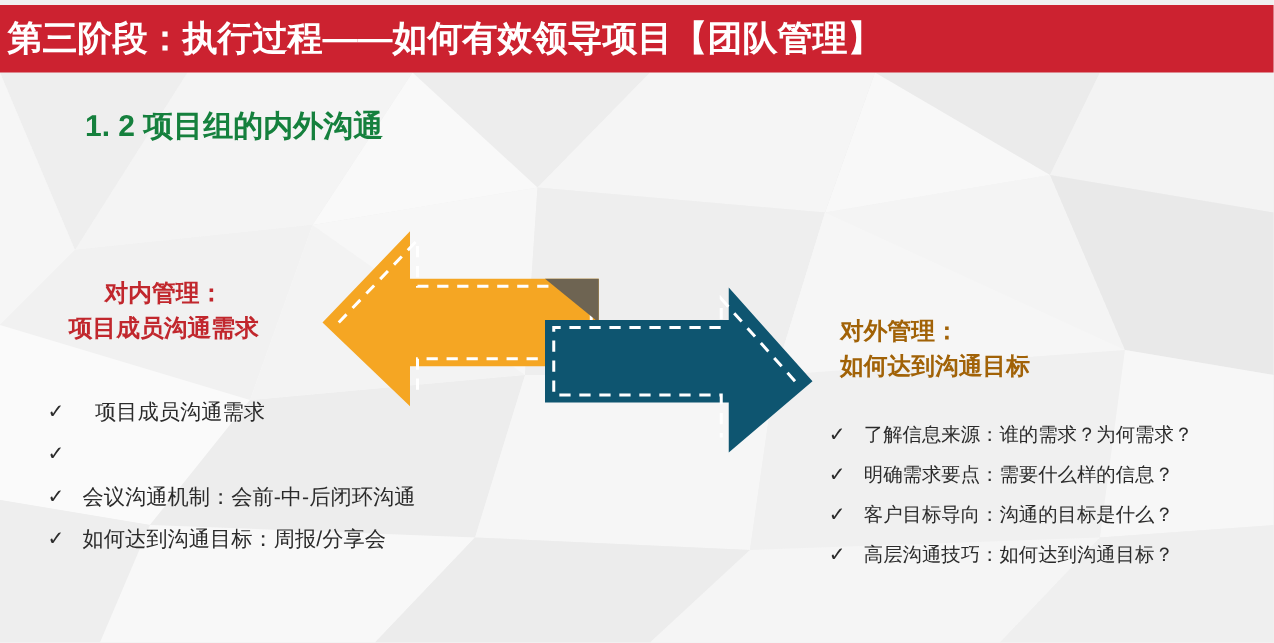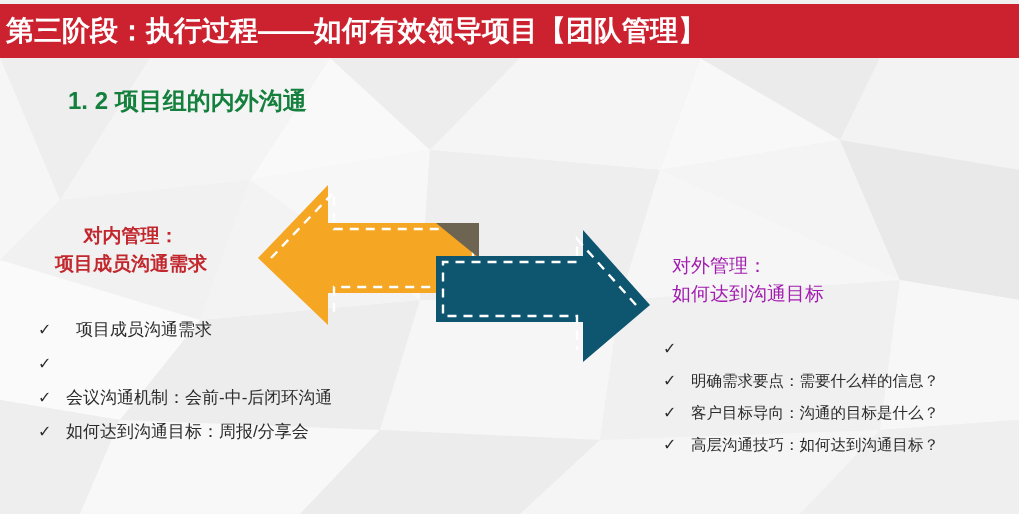--- a/index.html
+++ b/index.html
@@ -48,22 +48,22 @@
     position:absolute;left:0px;top:222px;width:262px;
     text-align:center;
     color:#c1272d;
     font-weight:bold;
     font-size:19px;
     line-height:28px;
   }
   .label-right{
     position:absolute;left:672px;top:252px;width:330px;
     text-align:left;
-    color:#a21caf;
-    font-weight:normal;
+    color:#a16207;
+    font-weight:bold;
     font-size:19px;
     line-height:28px;
   }
   
   .bullets{position:absolute;}
   .bullets.left{left:38px;top:313px;width:400px;}
   .bullets.right{left:663px;top:333px;width:350px;}
   .bullet-row{
     display:flex;align-items:flex-start;
     color:#2b2b2b;
@@ -165,20 +165,21 @@
     </div>
     <div class="bullet-row">
       <span class="check">✓</span>
       <span class="btxt">如何达到沟通目标：周报/分享会</span>
     </div>
   </div>
 
   <div class="bullets right">
     <div class="bullet-row">
       <span class="check">✓</span>
+      <span class="btxt">了解信息来源：谁的需求？为何需求？</span>
     </div>
     <div class="bullet-row">
       <span class="check">✓</span>
       <span class="btxt">明确需求要点：需要什么样的信息？</span>
     </div>
     <div class="bullet-row">
       <span class="check">✓</span>
       <span class="btxt">客户目标导向：沟通的目标是什么？</span>
     </div>
     <div class="bullet-row">

